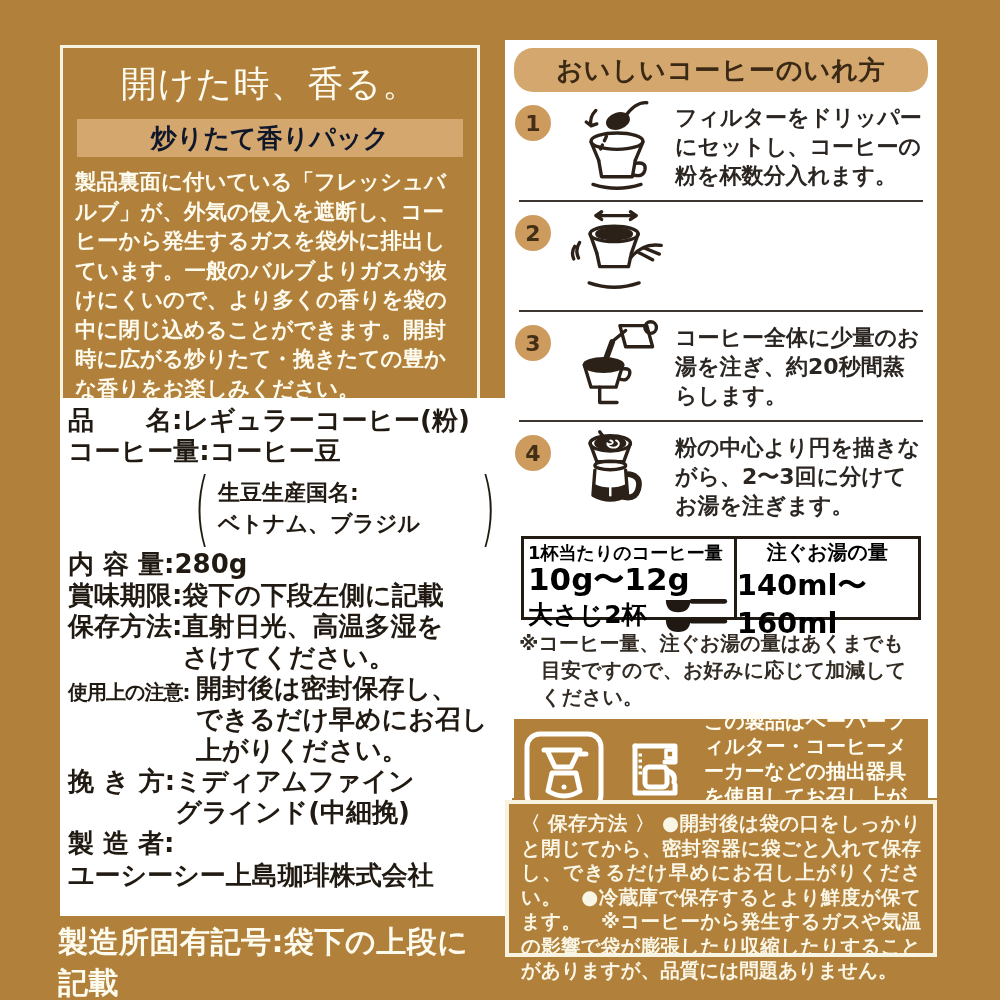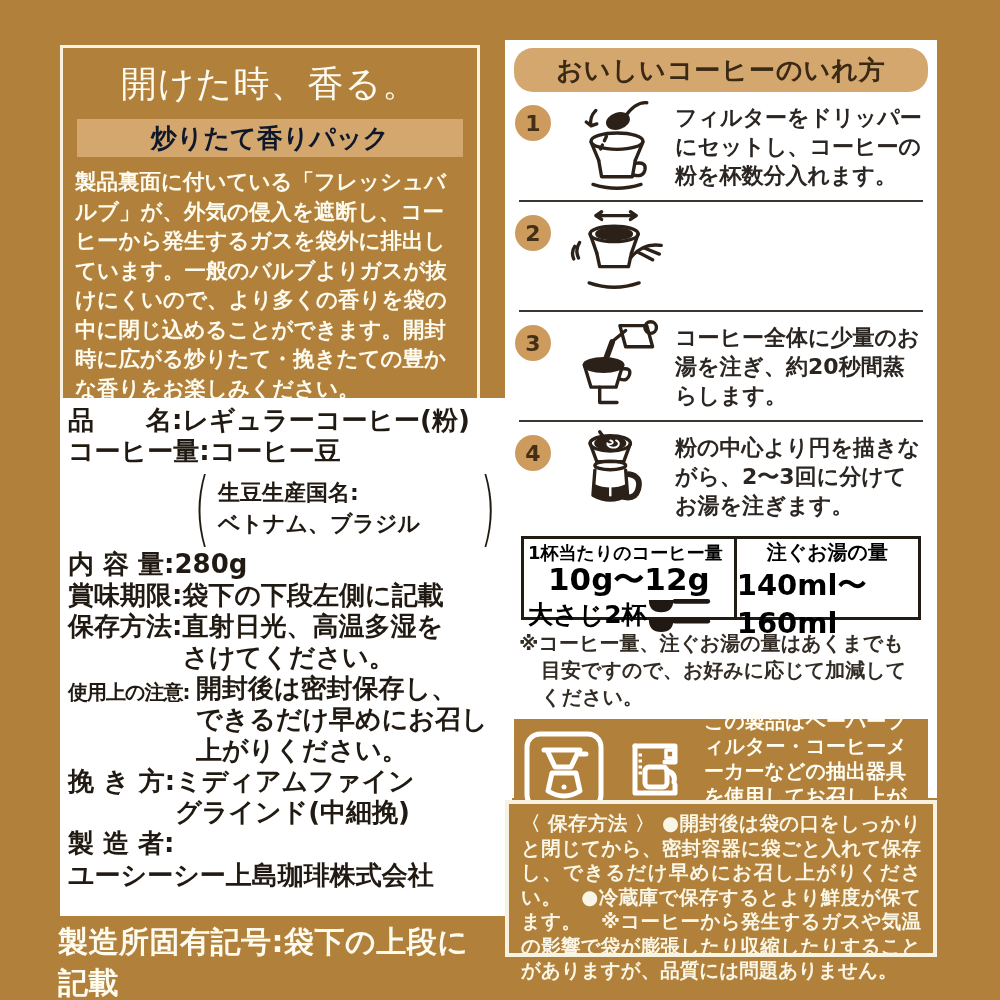--- a/index.html
+++ b/index.html
@@ -36,22 +36,22 @@
   .step { display:flex; align-items:center; height:108px; padding:0 10px; }
   .step-num { flex:none; align-self:flex-start; margin-top:13px; width:36px; height:36px; border-radius:50%;
     background:#CE9B5F; color:#432F15; font-weight:bold; font-size:22px; display:flex; align-items:center;
     justify-content:center; }
   .step-icon { flex:none; margin:0 4px 0 12px; }
   .step-text { flex:1; font-size:22px; line-height:29px; color:#2B2622; font-weight:600; padding-right:2px; }
   .step-sep { border-top:2px solid #3D3630; margin:0 14px; }
   .measure-box { display:flex; margin:6px 16px 0; height:84px; border:3px solid #221B14; }
   .m-left { width:54%; border-right:3px solid #221B14; display:flex; flex-direction:column; padding:3px 4px 2px; }
   .m-label { font-size:18px; font-weight:bold; line-height:22px; }
-  .m-amount { font-size:31px; font-weight:bold; text-align:center; line-height:30px; }
-  .m-row { display:flex; align-items:center; font-size:25px; font-weight:bold; line-height:26px; }
+  .m-amount { font-size:31px; font-weight:bold; text-align:left; line-height:30px; }
+  .m-row { display:flex; align-items:center; justify-content:space-between; font-size:25px; font-weight:bold; line-height:26px; }
   .m-right { flex:1; display:flex; flex-direction:column; align-items:center; justify-content:space-between; }
   .m-wlabel { font-size:20px; font-weight:bold; }
   .m-wamount { font-size:29px; font-weight:bold; }
   .brew-note { margin:10px 14px 0; font-size:20px; line-height:27px; color:#332C25; font-weight:600;
     padding-left:22px; text-indent:-22px; }
   .equip-box { margin:8px 9px 0; background:#B1803A; display:flex; align-items:center; gap:7px;
     padding:10px 8px; height:104px; }
   .equip-text { flex:1; font-size:20px; line-height:25px; color:#FFFDF2; font-weight:600; }
   .storage-box { position:absolute; left:505px; top:800px; width:432px; height:157px; border:4px solid #F8F3E1;
     background:#B1803A; padding:8px 12px; color:#FAF6E6; font-size:19.5px; line-height:24.5px; font-weight:600;

